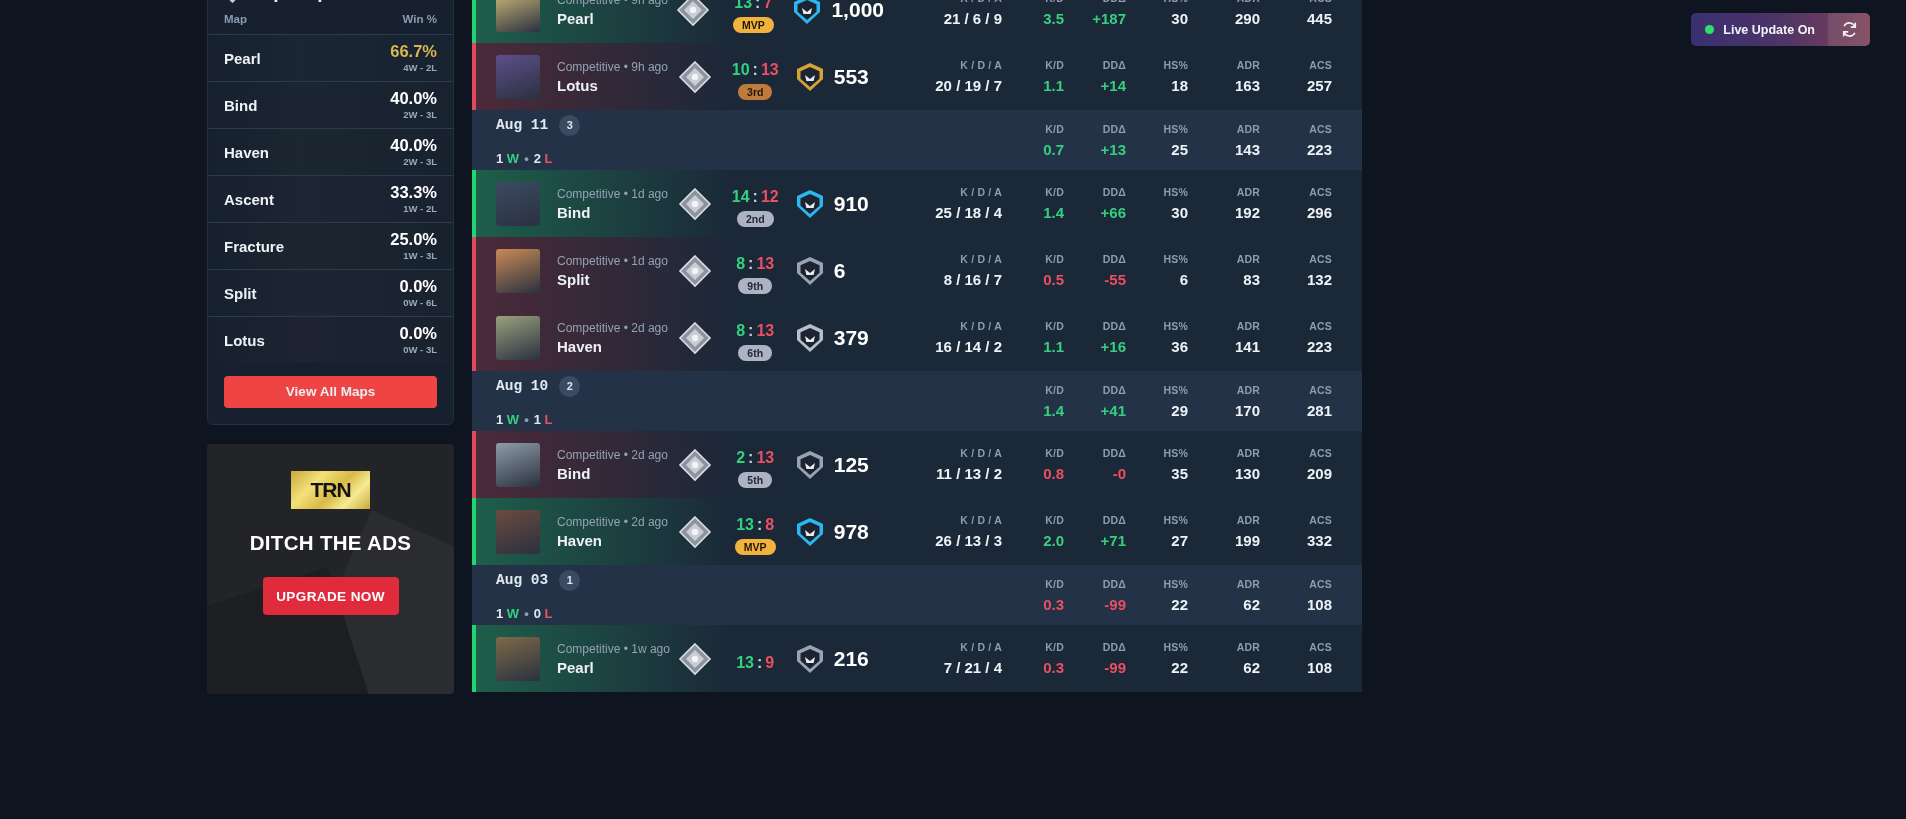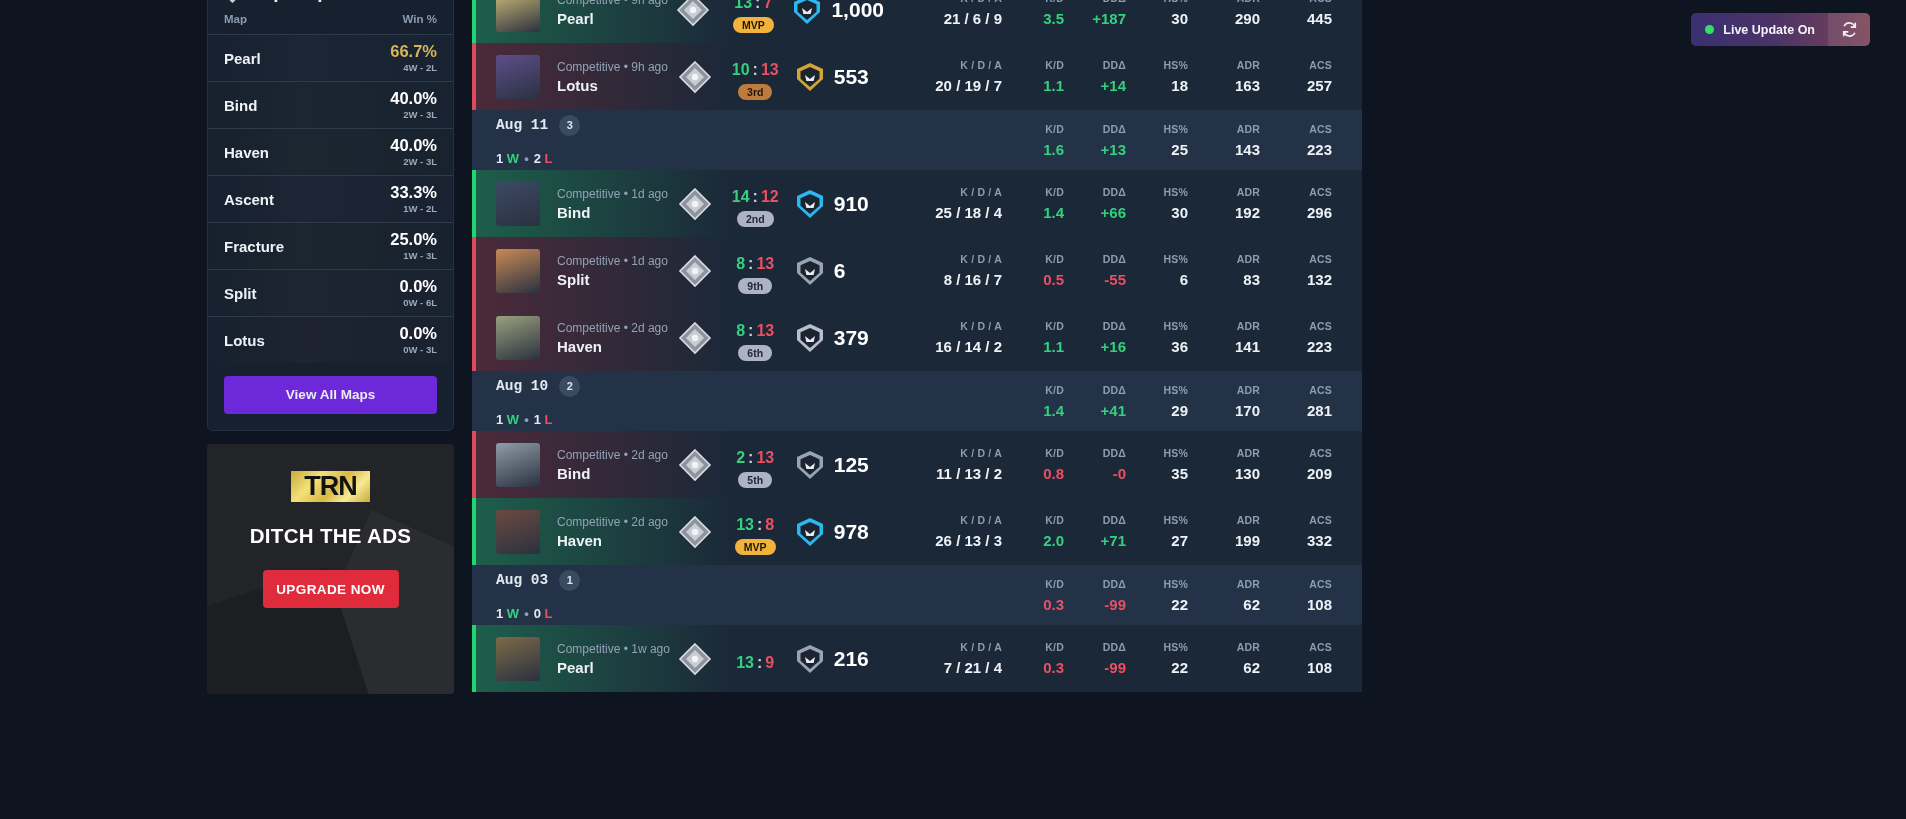--- a/index.html
+++ b/index.html
@@ -39,39 +39,39 @@
   .map-row .shade { position: absolute; inset: 0; background: linear-gradient(90deg, rgba(22,32,46,.97) 0%, rgba(22,32,46,.55) 38%, rgba(22,32,46,.82) 100%); }
   .map-row > .mname, .map-row > .mright { position: relative; z-index: 2; }
   .mname { font-size: 15px; font-weight: 700; color: #eef2f6; }
   .mright { text-align: right; line-height: 1.05; }
   .mpct { font-size: 16.5px; font-weight: 700; color: #ffffff; }
   .mpct.gold { color: #d8b657; }
   .mwl { font-size: 9.5px; color: #9aa9bb; font-weight: 600; margin-top: 3px; }
 
   .viewall-wrap { padding: 13px 16px 16px 16px; }
   .viewall {
-    display: block; width: 100%; height: 38px; line-height: 32px; text-align: center;
-    background: #6d28d9; color: #e9edf2; font-size: 13.5px; font-weight: 700;
+    display: block; width: 100%; height: 32px; line-height: 32px; text-align: center;
+    background: #ef4444; color: #e9edf2; font-size: 13.5px; font-weight: 700;
     border: none; border-radius: 4px; cursor: pointer;
     font-family: "Liberation Sans", sans-serif;
   }
 
   
   .ad {
     position: absolute; left: 207px; top: 444px; width: 247px; height: 250px;
     background: #232428; border-radius: 4px; overflow: hidden;
   }
   .ad .diag { position:absolute; right:-30px; top:90px; width: 160px; height: 200px; background:#2b2c30; transform: rotate(24deg); }
   .ad .diag2 { position:absolute; left:-50px; bottom:-60px; width: 200px; height: 160px; background:#1d1e22; transform: rotate(-18deg); }
   .trn-logo {
     position: relative; z-index:2;
-    margin: 27px auto 0; width: 79px; height: 31px;
+    margin: 27px auto 0; width: 79px; height: 38px;
     background: linear-gradient(135deg,#c8a93a 0%,#f4e07a 30%,#d9b945 55%,#f7ea95 75%,#c8a93a 100%);
     display: flex; align-items: center; justify-content: center;
-    color: #121212; font-size: 27px; font-weight: 800; letter-spacing: -1px;
+    color: #121212; font-size: 21px; font-weight: 800; letter-spacing: -1px;
     font-family: "Liberation Sans", sans-serif;
   }
   .ad-l1 { position:relative; z-index:2; text-align: center; margin-top: 22px; color: #ffffff; font-size: 20.5px; font-weight: 700; letter-spacing: .3px; }
   .ad-l2 { position:relative; z-index:2; text-align: center; margin-top: 3px;
     font-size: 25px; font-weight: 800; letter-spacing: .3px;
     background: linear-gradient(180deg,#f6e58a 0%,#d9b945 55%,#bf9c2d 100%);
     -webkit-background-clip: text; background-clip: text; color: transparent; }
   .ad-btn { position:relative; z-index:2; display:block; margin: 22px auto 0; width: 136px; height: 38px;
     background: #e02b3c; border: none; border-radius: 4px; color: #fff; font-size: 13.5px; font-weight: 800;
     letter-spacing: .4px; cursor: pointer; font-family: "Liberation Sans", sans-serif; }
@@ -317,21 +317,21 @@
           <div class="dlabel-line">
             <span class="dlabel">Aug 11</span>
             <span class="dcount">3</span>
           </div>
           <div class="dwl"><span>1</span><span class="w">&nbsp;W</span><span class="dot">•</span><span>2</span><span class="l">&nbsp;L</span></div>
         </div>
         <div class="stats">
           <div class="st w-kda"></div>
           <div class="st w-kd">
             <div class="lbl">K/D</div>
-            <div class="val g">1.6</div>
+            <div class="val g">0.7</div>
           </div>
           <div class="st w-dd">
             <div class="lbl">DDΔ</div>
             <div class="val g">+13</div>
           </div>
           <div class="st w-hs">
             <div class="lbl">HS%</div>
             <div class="val ">25</div>
           </div>
           <div class="st w-adr">

